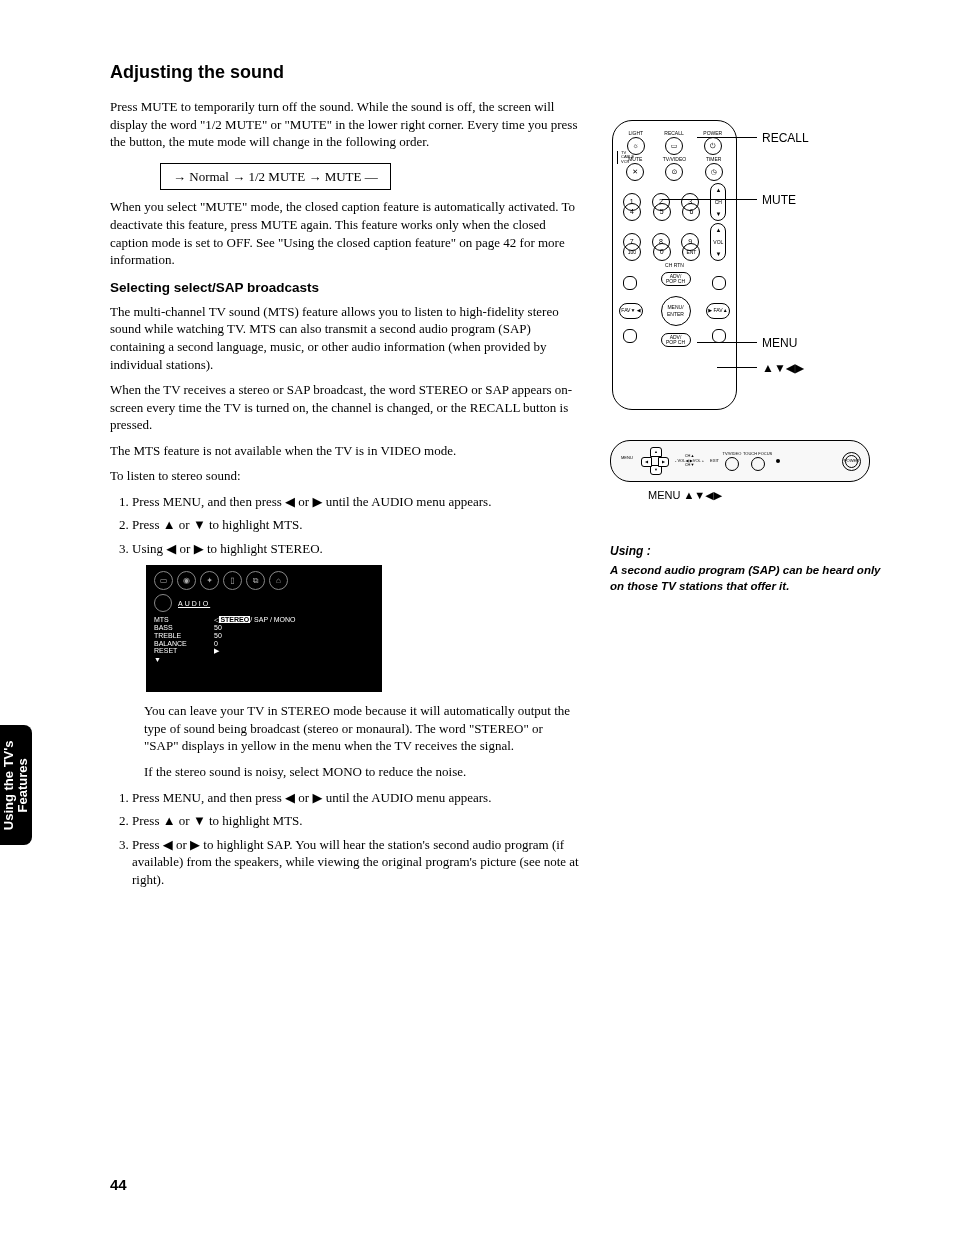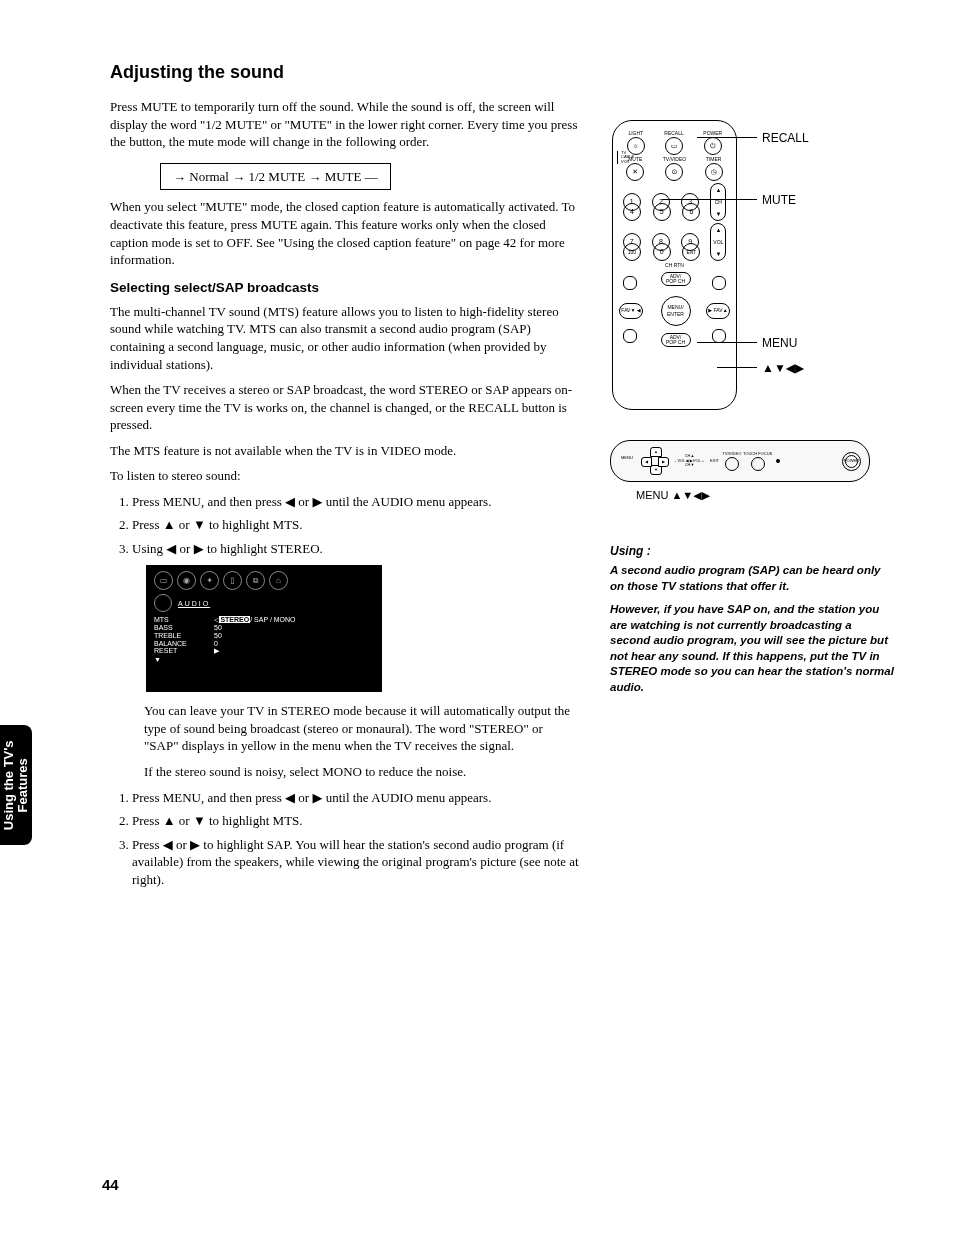--- a/index.html
+++ b/index.html
@@ -83,21 +83,21 @@
     border-bottom-right-radius: 8px;
     text-align: center;
   }
   .side-tab span {
     transform: rotate(-90deg);
     white-space: nowrap;
     line-height: 1.1;
   }
   .page-num {
     position: absolute;
-    left: 102px;
+    left: 110px;
     bottom: 40px;
     font-family: Arial, Helvetica, sans-serif;
     font-weight: bold;
     font-size: 15px;
   }
   
   .audio-menu {
     background: #000;
     color: #fff;
     width: 220px;
@@ -266,21 +266,21 @@
     margin-left:auto;
   }
   .tv-power-inner {
     width:11px; height:11px; border:1px solid #000; border-radius:50%;
     display:flex; align-items:center; justify-content:center; font-size:4px;
   }
   .tv-labels {
     font-family: Arial, Helvetica, sans-serif;
     font-size: 11px;
     margin-top: 2px;
-    margin-left: 4px;
+    margin-left: 16px;
     padding-left: 22px;
   }
   
   .note-title {
     font-family: Arial, Helvetica, sans-serif;
     font-weight: bold;
     font-style: italic;
     font-size: 12px;
     margin: 40px 0 4px 0;
   }
@@ -306,21 +306,21 @@
 
     <div class="left-col">
       <h1>Adjusting the sound</h1>
 
       <p>Press MUTE to temporarily turn off the sound. While the sound is off, the screen will display the word "1/2 MUTE" or "MUTE" in the lower right corner. Every time you press the button, the mute mode will change in the following order.</p>
       <div class="flow-box">→ Normal → 1/2 MUTE → MUTE  —</div>
       <p>When you select "MUTE" mode, the closed caption feature is automatically activated. To deactivate this feature, press MUTE again. This feature works only when the closed caption mode is set to OFF. See "Using the closed caption feature" on page 42 for more information.</p>
 
       <h2>Selecting select/SAP broadcasts</h2>
       <p>The multi-channel TV sound (MTS) feature allows you to listen to high-fidelity stereo sound while watching TV. MTS can also transmit a second audio program (SAP) containing a second language, music, or other audio information (when provided by individual stations).</p>
-      <p>When the TV receives a stereo or SAP broadcast, the word STEREO or SAP appears on-screen every time the TV is works on, the channel is changed, or the RECALL button is pressed.</p>
+      <p>When the TV receives a stereo or SAP broadcast, the word STEREO or SAP appears on-screen every time the TV is turned on, the channel is changed, or the RECALL button is pressed.</p>
       <p>The MTS feature is not available when the TV is in VIDEO mode.</p>
       <p>To listen to stereo sound:</p>
       <ol class="steps">
         <li>Press MENU, and then press ◀ or ▶ until the AUDIO menu appears.</li>
         <li>Press ▲ or ▼ to highlight MTS.</li>
         <li>Using ◀ or ▶ to highlight STEREO.</li>
       </ol>
 
       
       <div class="audio-menu">
@@ -502,19 +502,18 @@
         <div class="tv-power">
           <div class="tv-power-inner">POWER</div>
         </div>
       </div>
       <div class="tv-labels">MENU   ▲▼◀▶</div>
 
       
       <div class="note-title">Using :</div>
       <div class="note-body">
         <p>A second audio program (SAP) can be heard only on those TV stations that offer it.</p>
-        <p>However, if you have SAP on, and the station you are watching is not currently broadcasting a second audio program, you will see the picture but not hear any sound. If this happens, put the TV in STEREO mode so you can hear the station's normal audio.</p>
       </div>
     </div>
   </div>
 
   <div class="page-num">44</div>
 </div>
 
 </body></html>

